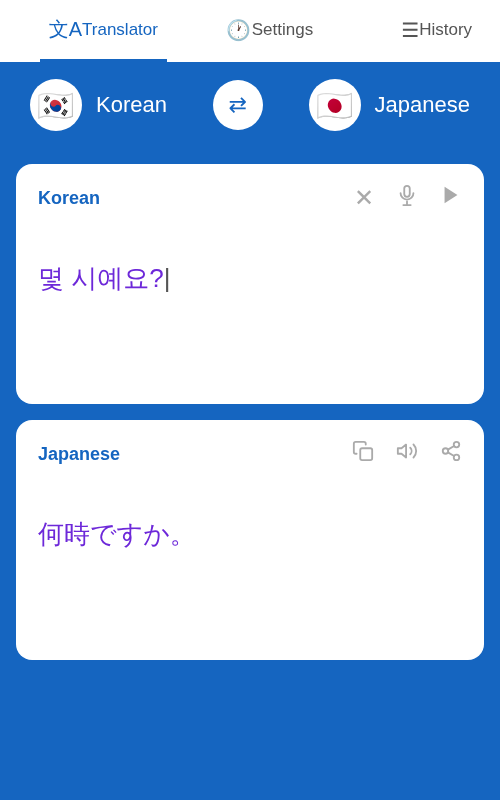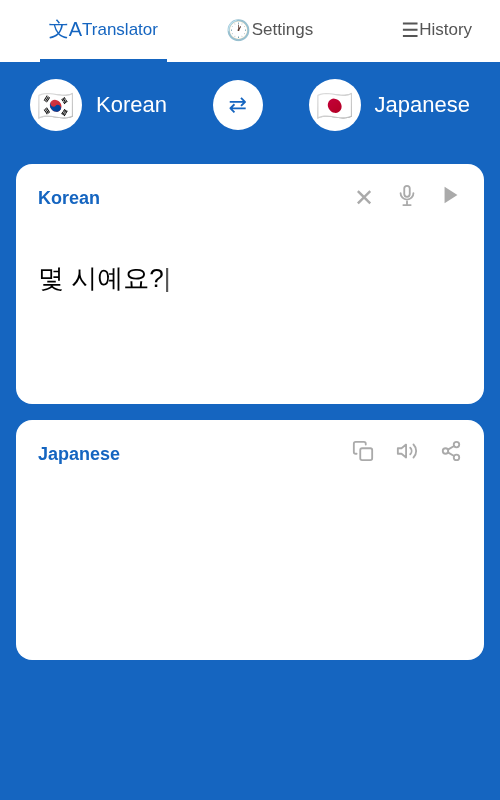--- a/index.html
+++ b/index.html
@@ -134,21 +134,21 @@
       cursor: pointer;
     }
 
     .action-icon.close {
       font-size: 24px;
       color: #aaa;
     }
 
     .card-text {
       font-size: 26px;
-      color: #000000;
+      color: #6d28d9;
       line-height: 1.4;
       margin-top: 48px;
     }
 
     .card-text-cursor::after {
       content: '|';
       color: #555;
     }
   </style>
 </head>
@@ -235,15 +235,16 @@
           <svg width="22" height="22" viewBox="0 0 24 24" fill="none" stroke="#aaa" stroke-width="2" stroke-linecap="round" stroke-linejoin="round">
             <circle cx="18" cy="5" r="3"></circle>
             <circle cx="6" cy="12" r="3"></circle>
             <circle cx="18" cy="19" r="3"></circle>
             <line x1="8.59" y1="13.51" x2="15.42" y2="17.49"></line>
             <line x1="15.41" y1="6.51" x2="8.59" y2="10.49"></line>
           </svg>
         </span>
       </div>
     </div>
+    <div class="card-text">何時ですか。</div>
   </div>
 
 </div>
 
 </body></html>

